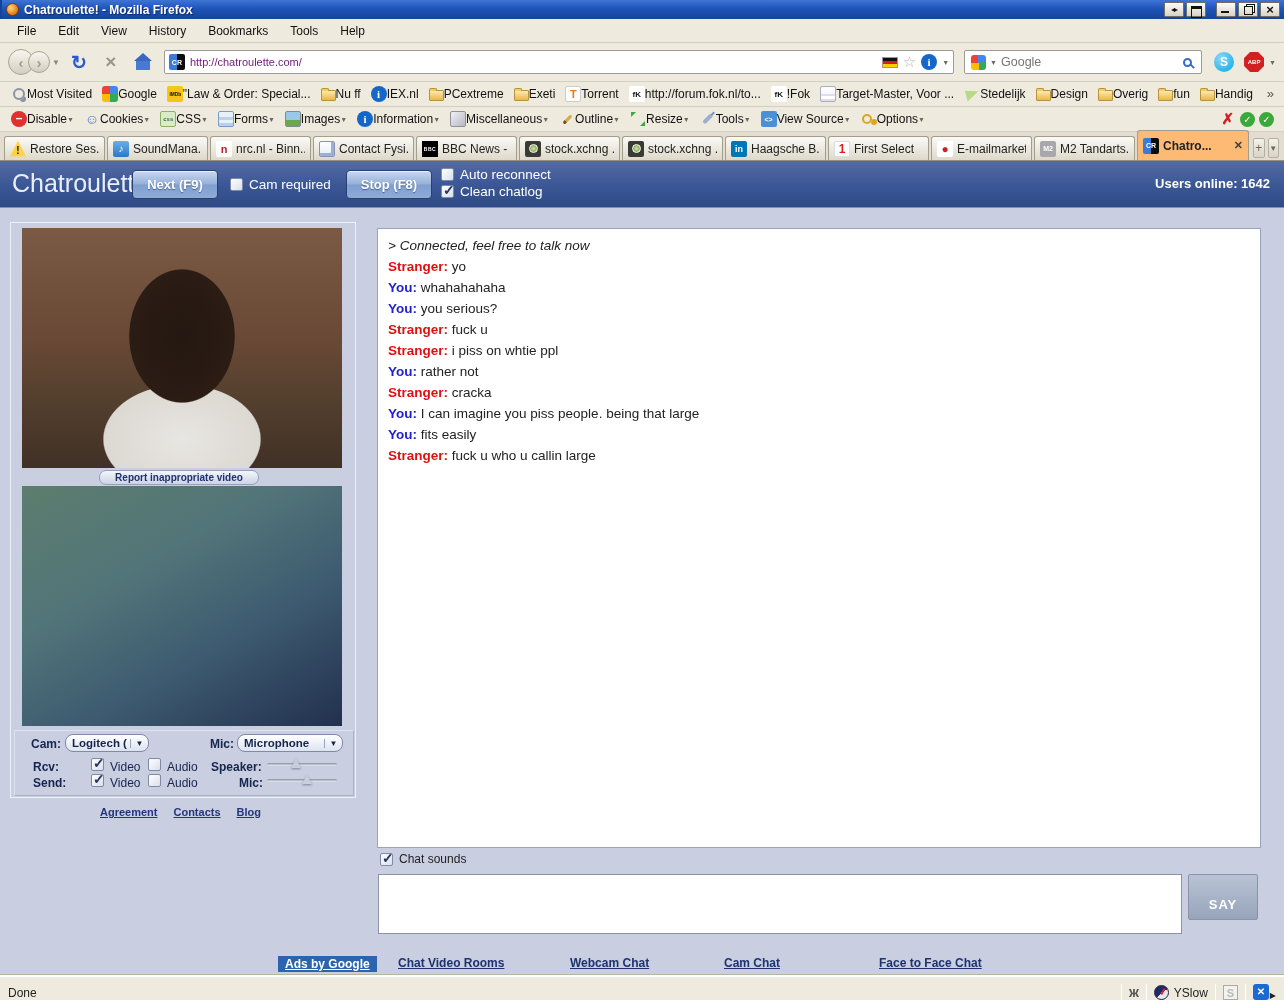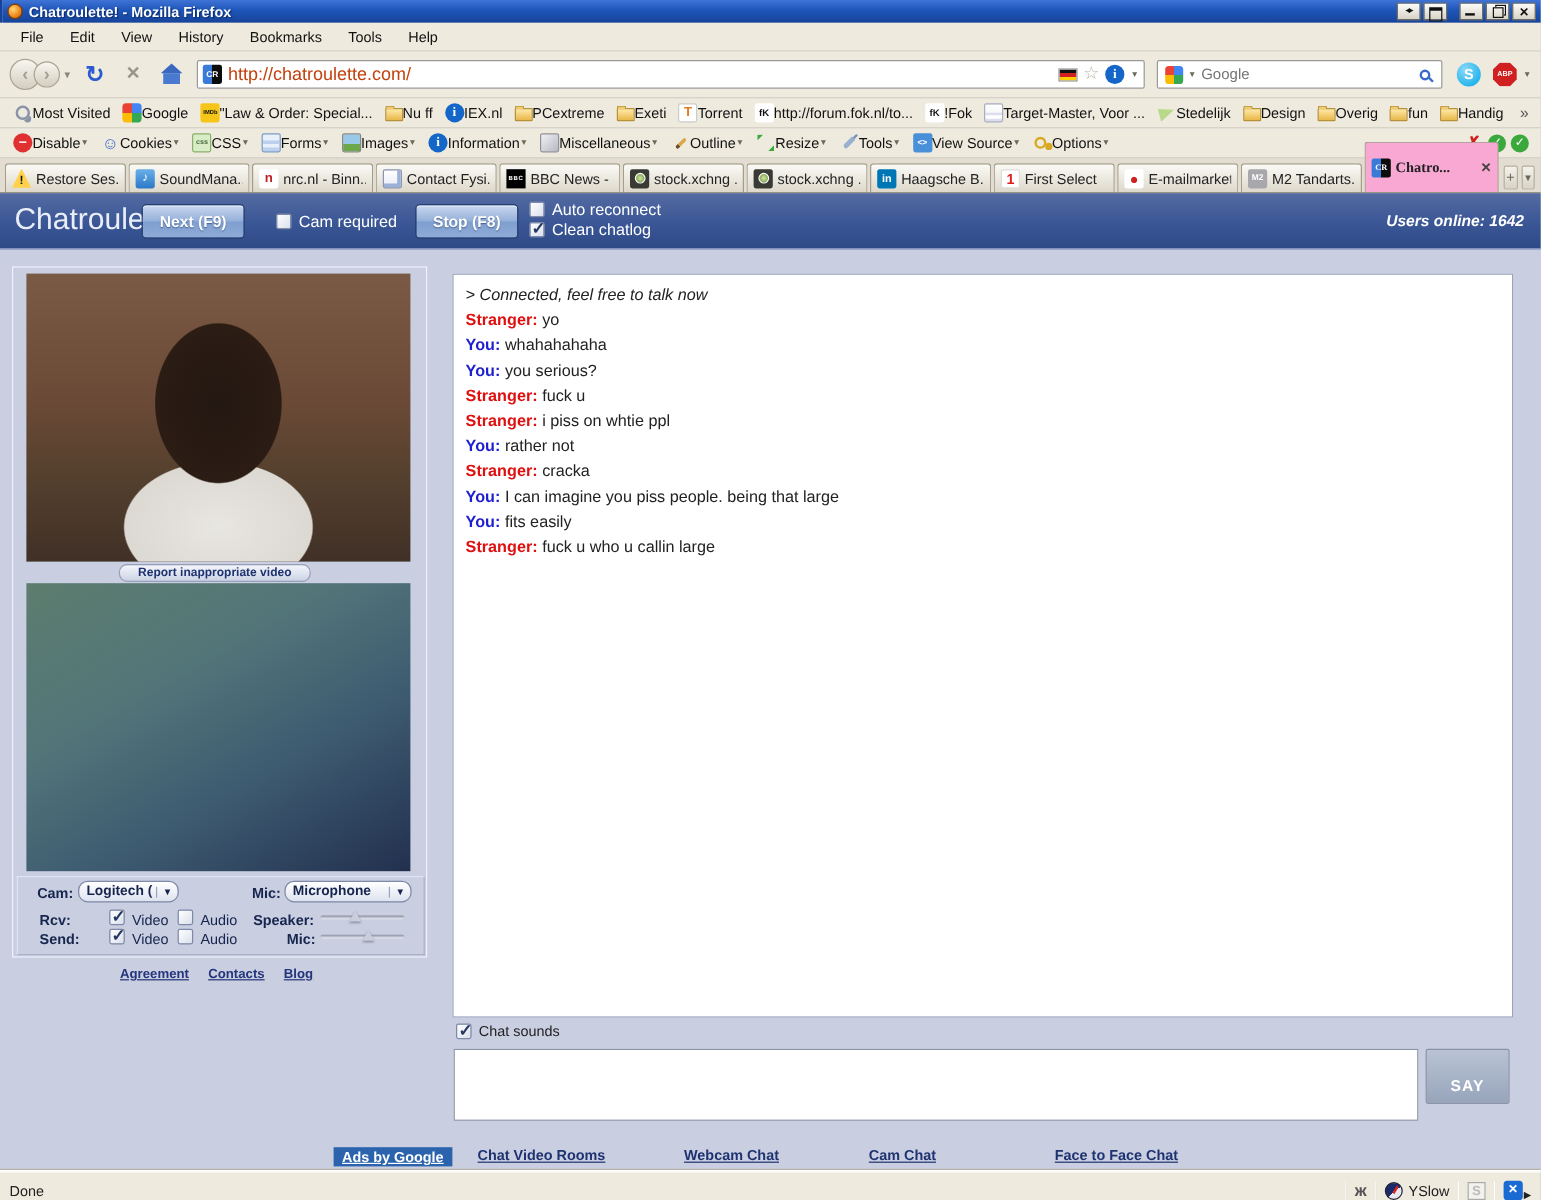--- a/index.html
+++ b/index.html
@@ -42,21 +42,21 @@
   .nav-caret { font-size:8px; color:#8a8678; margin:0 6px 0 2px; }
   .navglyph { width:26px; text-align:center; font-size:19px; font-weight:bold; flex:none; margin-right:6px; }
   .reload { color:#2a5ad0; }
   .stop { color:#9a968a; }
   .home { position:relative; width:18px; height:18px; margin:0 12px 0 4px; flex:none; }
   .home::before { content:""; position:absolute; left:0; top:0; border-left:9px solid transparent;
     border-right:9px solid transparent; border-bottom:8px solid #3a68c0; }
   .home::after { content:""; position:absolute; left:2px; top:8px; width:14px; height:9px; background:#4a7ad0; }
   .urlbox { height:24px; flex:1; background:#fff; border:1px solid #9a9a9a; border-radius:2px;
     display:flex; align-items:center; padding:0 4px; gap:5px; }
-  .urlbox input { border:none; outline:none; flex:1; font-size:15px; font-family:"Liberation Sans",sans-serif; color:#c2410c; }
+  .urlbox input { border:none; outline:none; flex:1; font-size:11px; font-family:"Liberation Sans",sans-serif; color:#701a75; }
   .flag-de { width:16px; height:11px; background:linear-gradient(180deg,#111 0 33%,#d02020 33% 66%,#ffce00 66% 100%); border:1px solid #999; flex:none; }
   .star { color:#b8b4a8; font-size:15px; line-height:14px; }
   .searchbox { width:238px; height:24px; background:#fff; border:1px solid #9a9a9a; border-radius:2px;
     display:flex; align-items:center; margin-left:10px; padding:0 6px; gap:4px; }
   .searchbox input { border:none; outline:none; flex:1; font-size:12.5px; font-family:"Liberation Sans",sans-serif; color:#444; }
   .gicon { width:15px; height:15px; border-radius:3px; flex:none;
     background:conic-gradient(#4285f4 0 90deg,#34a853 90deg 180deg,#fbbc05 180deg 270deg,#ea4335 270deg 360deg); }
   .mag { position:relative; width:9px; height:9px; border:2px solid #3a6ac8; border-radius:50%; flex:none; margin-right:3px; }
   .mag::after { content:""; position:absolute; width:6px; height:2px; background:#3a6ac8;
     transform:rotate(45deg); right:-5px; bottom:-2px; }
@@ -155,43 +155,43 @@
     box-shadow:7px 3px 0 -2px #d8a820; display:block; margin-right:4px; }
 
   
   .tabbar { position:absolute; top:132px; left:0; width:1284px; height:29px; background:#e2ddd0;
     border-bottom:1px solid #96927f; display:flex; align-items:flex-end; padding:0 4px; }
   .tab { width:101px; height:24px; margin-right:2px; border:1px solid #a39e8c; border-bottom:none;
     border-radius:3px 3px 0 0; background:linear-gradient(#fbfaf6,#ddd8ca); display:flex; align-items:center;
     gap:4px; padding:0 5px; font-size:12px; color:#222; }
   .tab span.lbl { white-space:nowrap; overflow:hidden; flex:1; }
   .tab .tab-close { display:none; color:#444; font-size:11px; font-weight:bold; }
-  .tab.active { width:112px; background:#f9a8d4; font-weight:bold; height:42px;font-family:Liberation Serif, serif; }
+  .tab.active { width:112px; background:#fdba74; font-weight:bold; height:30px; }
   .tab.active .tab-close { display:inline; }
   .tab-newbtn, .tab-listbtn { width:24px; height:20px; margin:0 1px 2px 2px; border:1px solid #b5b1a0;
     border-radius:2px; background:linear-gradient(#f4f2ea,#d8d3c6); color:#6a675c; font-size:12px;
     display:flex; align-items:center; justify-content:center; }
   .tab-listbtn { font-size:8px; }
 
   
   .crheader { position:absolute; top:161px; left:0; width:1284px; height:47px;
     background:linear-gradient(180deg,#546ba2 0%,#3a5695 55%,#2e4a86 100%); border-bottom:1px solid #7c8fbe; }
   .cr-logo { position:absolute; left:12px; top:8px; font-size:25px; color:#e9eef9; letter-spacing:0; }
   .crbtn { position:absolute; top:9px; width:86px; height:29px; border-radius:4px; border:1px solid #27406f;
     background:linear-gradient(180deg,#c9d8f0 0%,#96b1d9 48%,#7f9fd0 52%,#8fabd6 100%);
     color:#fff; font-weight:bold; font-size:13px; text-align:center; line-height:27px;
     text-shadow:0 1px 1px #44608f; box-shadow:inset 0 1px 0 #e8f0fc; }
-  .crbtn.next { left:118px; }
+  .crbtn.next { left:132px; }
   .crbtn.stopb { left:346px; }
   .cb { width:13px; height:13px; background:linear-gradient(135deg,#ffffff,#d9dfeb); border:1px solid #7f8aa8;
     border-radius:2px; position:relative; flex:none; }
   .cb.checked::after { content:"✓"; position:absolute; top:-4px; left:1px; font-size:14px; font-weight:bold; color:#24365f; }
   .hdr-cb { position:absolute; }
   .hdr-lbl { position:absolute; color:#fff; font-size:13.5px; white-space:nowrap; }
-  .users-online { position:absolute; right:14px; top:15px; color:#fff; font-weight:bold; font-size:13px;font-style:italic; }
+  .users-online { position:absolute; right:14px; top:15px; color:#fff; font-weight:bold; font-size:13px; }
 
   
   .left-panel { position:absolute; left:10px; top:222px; width:346px; height:576px;
     border:1px solid #eef1fa; }
   .video { position:absolute; left:22px; width:320px; height:240px; }
   .video.remote { top:228px;
     background:
       radial-gradient(ellipse 95px 120px at 50% 45%, #241812 0%, #2b1c14 55%, rgba(0,0,0,0) 56%),
       radial-gradient(ellipse 130px 90px at 50% 88%, #e8e6e2 0%, #dcd8d2 60%, rgba(0,0,0,0) 61%),
       linear-gradient(180deg,#7a5a44 0%,#6a4a36 45%,#55402e 70%,#403026 100%); }

